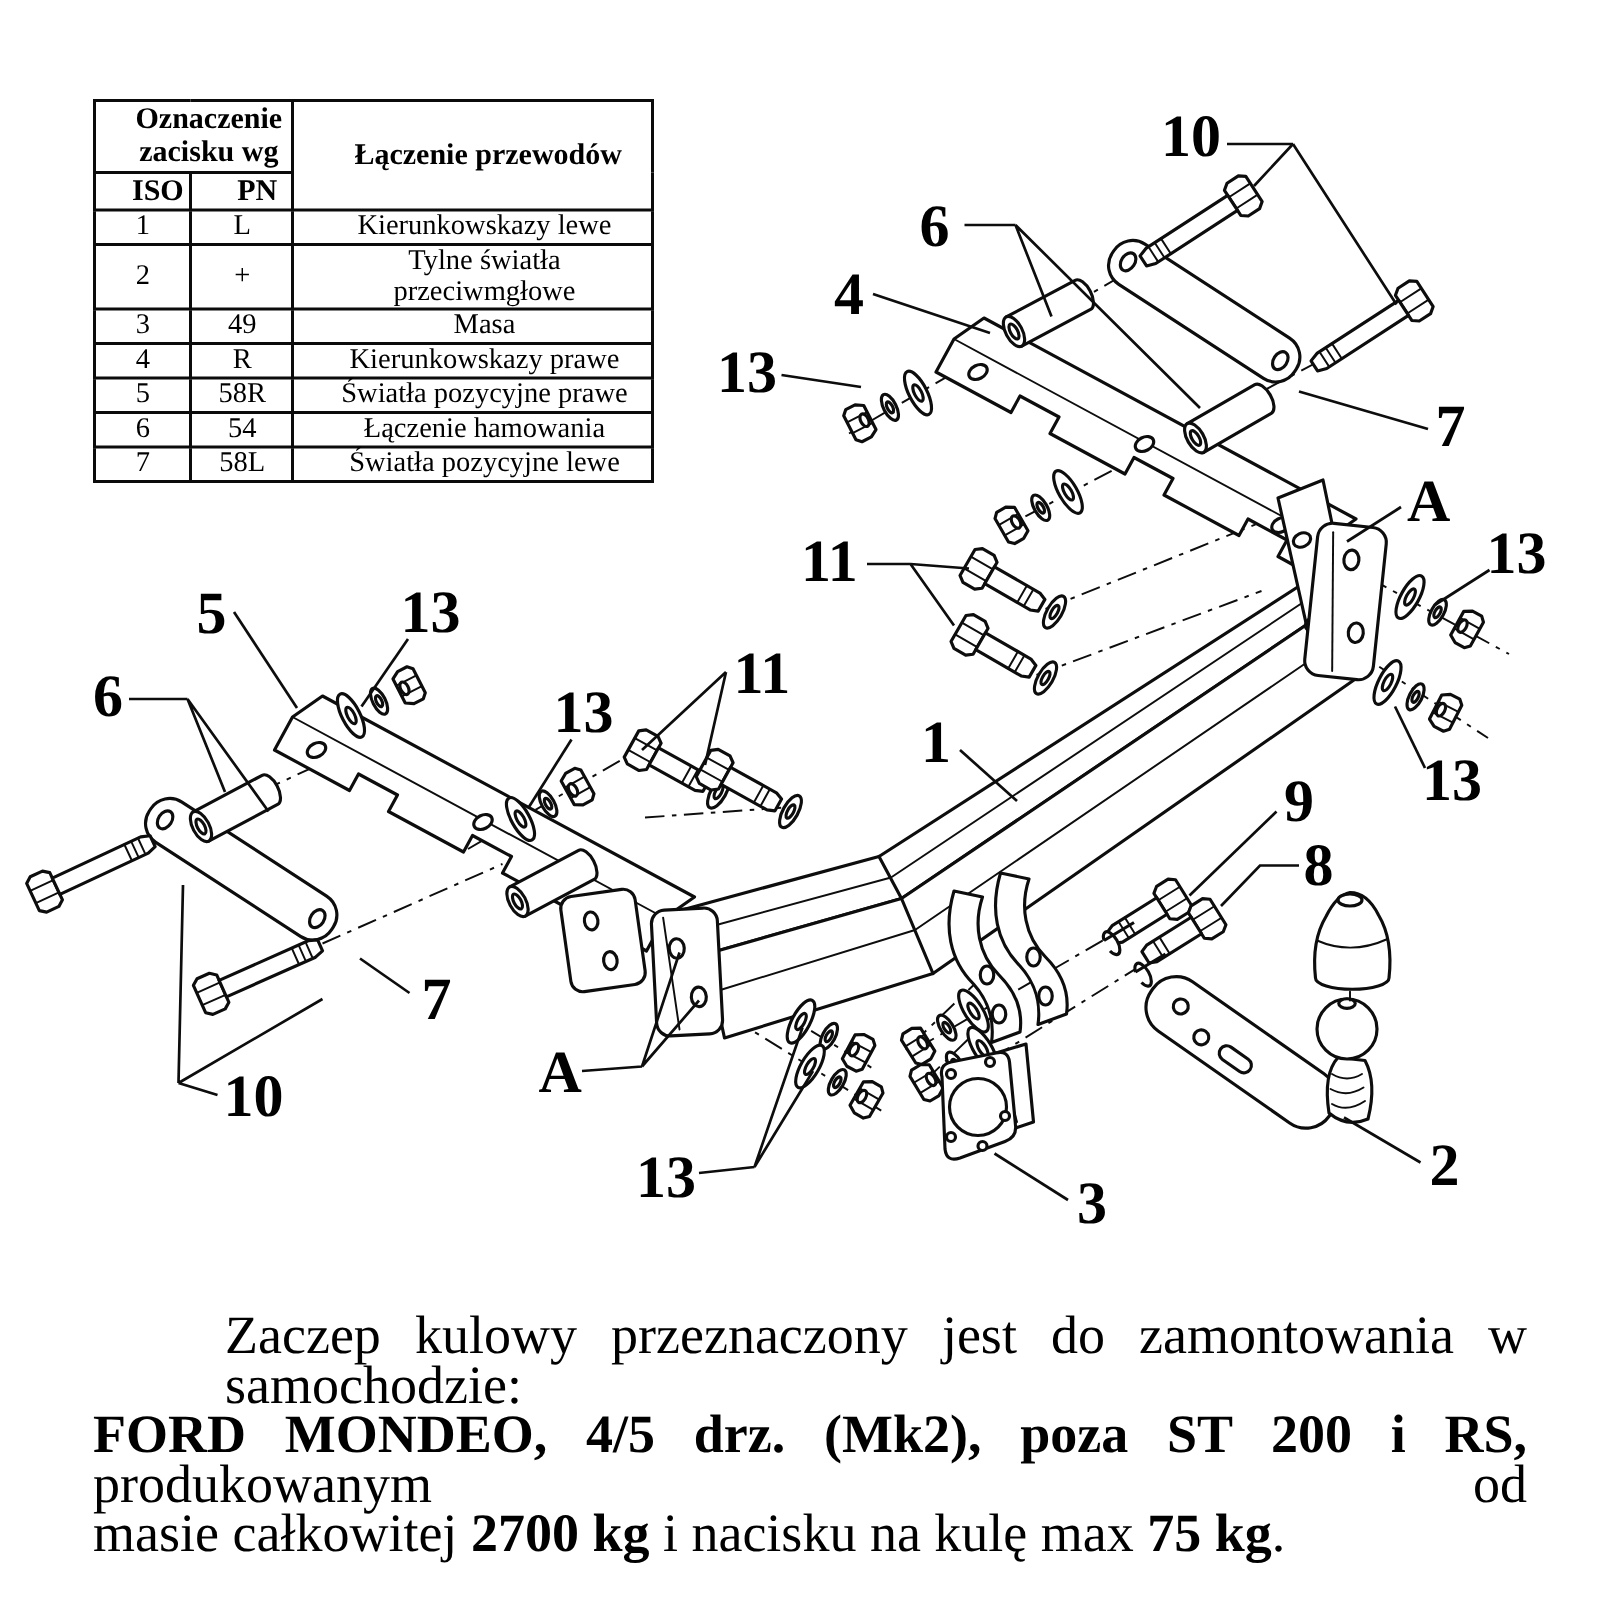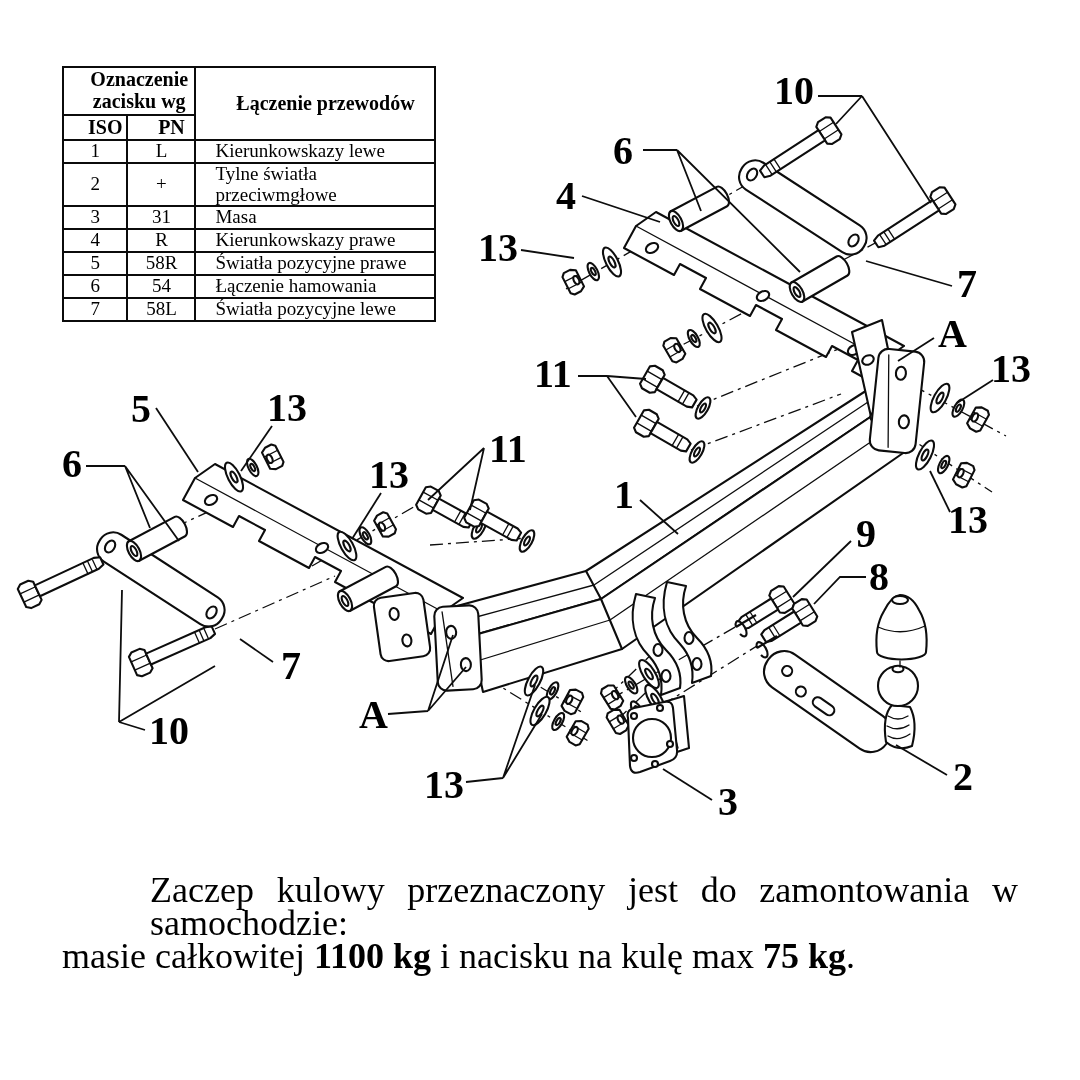--- a/index.html
+++ b/index.html
@@ -14,21 +14,21 @@
     border-collapse:collapse; table-layout:fixed;
     background:#fff;
   }
   .wiring-table th, .wiring-table td {
     border:2.4px solid #0b0b0b; padding:0 4px;
     font-size:19px; line-height:1.08; vertical-align:middle;
   }
   .wiring-table th { font-size:20px; font-weight:bold; text-align:center;padding-left:24px; }
   .col-iso { width:44px; } .col-pn { width:68px; } .col-desc { width:240px; }
   .wiring-table td.c { text-align:center; }
-  .wiring-table td.l { text-align:left; padding-left:19px; }
+  .wiring-table td.l { text-align:center; padding-left:19px; }
   .hdr-group { height:48px; }
   .hdr-sub th { height:23px;margin-top:35px; }
   .wiring-table tr.datarow { height:23px; }
   
   svg.diagram { position:absolute; left:0; top:0; }
   .part { fill:#ffffff; stroke:#0d0d0d; stroke-width:2.1; stroke-linejoin:round; }
   .ln   { fill:none; stroke:#0d0d0d; stroke-width:2.1; stroke-linecap:round; stroke-linejoin:round; }
   .thin { stroke-width:1.3; }
   .dash { fill:none; stroke:#0d0d0d; stroke-width:1.3; stroke-dasharray:13 5 3 5; }
   .lead { fill:none; stroke:#0d0d0d; stroke-width:1.8; }
@@ -310,21 +310,21 @@
     <td class="c">L</td>
     <td class="l">Kierunkowskazy lewe</td>
   </tr>
   <tr class="datarow">
     <td class="c">2</td>
     <td class="c">+</td>
     <td class="l">Tylne światła przeciwmgłowe</td>
   </tr>
   <tr class="datarow">
     <td class="c">3</td>
-    <td class="c">31</td>
+    <td class="c">49</td>
     <td class="l">Masa</td>
   </tr>
   <tr class="datarow">
     <td class="c">4</td>
     <td class="c">R</td>
     <td class="l">Kierunkowskazy prawe</td>
   </tr>
   <tr class="datarow">
     <td class="c">5</td>
     <td class="c">58R</td>
@@ -340,16 +340,19 @@
     <td class="c">58L</td>
     <td class="l">Światła pozycyjne lewe</td>
   </tr>
 </tbody>
   </table>
 
 <div class="para">
   <div class="pline first">
     <span>Zaczep kulowy przeznaczony jest do zamontowania w samochodzie:</span>
   </div>
+  <div class="pline">
+    <span class="b">FORD MONDEO, 4/5 drz. (Mk2), poza ST 200 i RS,</span><span> produkowanym od</span>
+  </div>
   <div class="pline last">
-    <span>masie całkowitej </span><span class="b">1100 kg</span><span> i nacisku na kulę max </span><span class="b">75 kg</span><span>.</span>
+    <span>masie całkowitej </span><span class="b">2700 kg</span><span> i nacisku na kulę max </span><span class="b">75 kg</span><span>.</span>
   </div>
 </div>
 
 </body></html>

